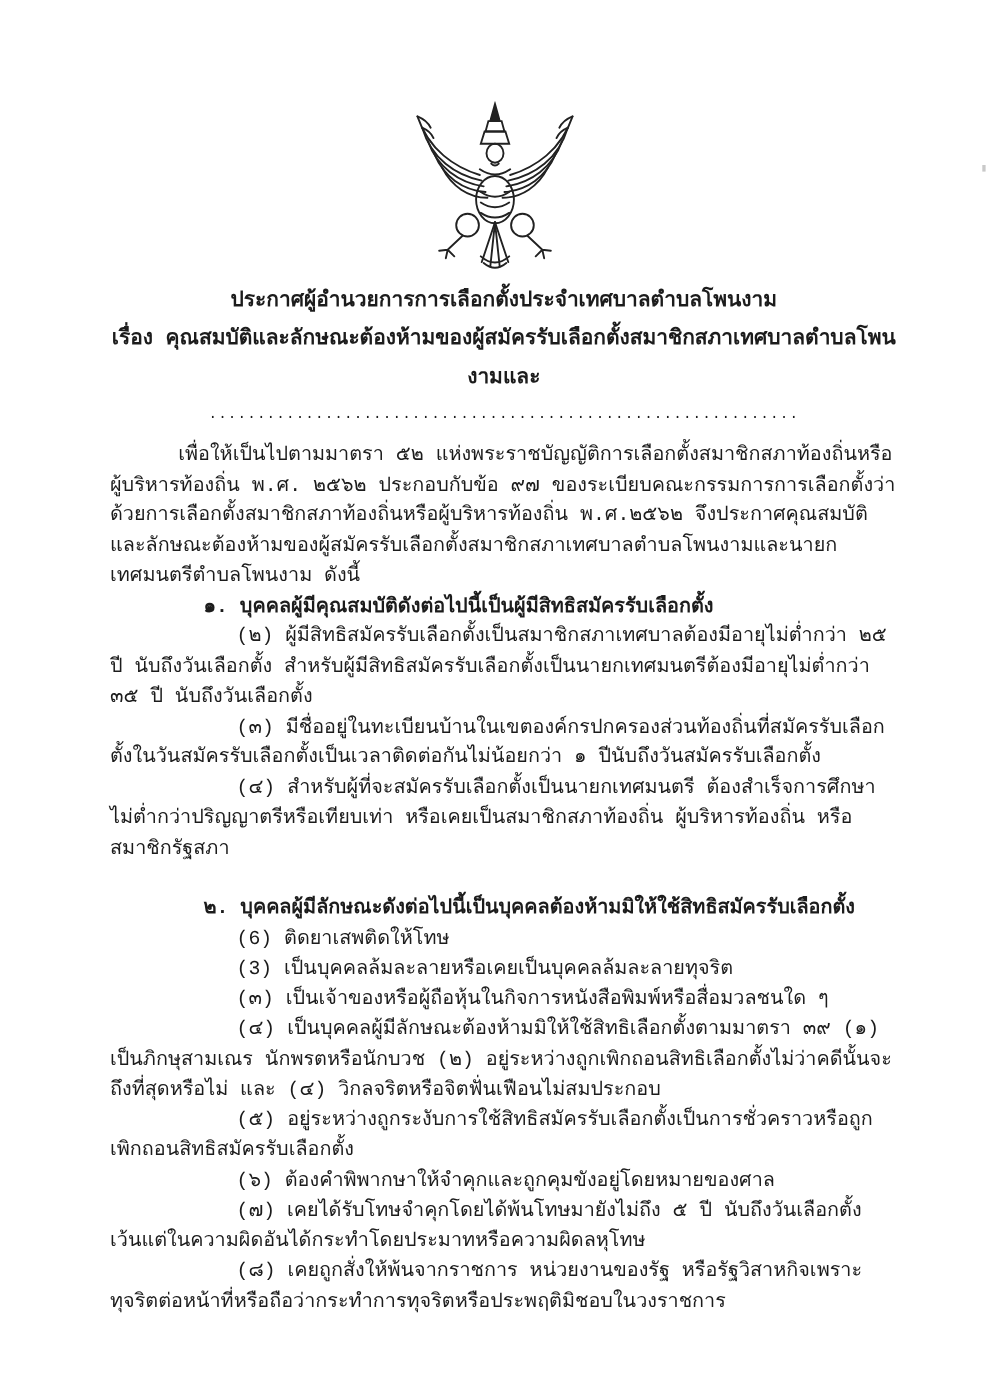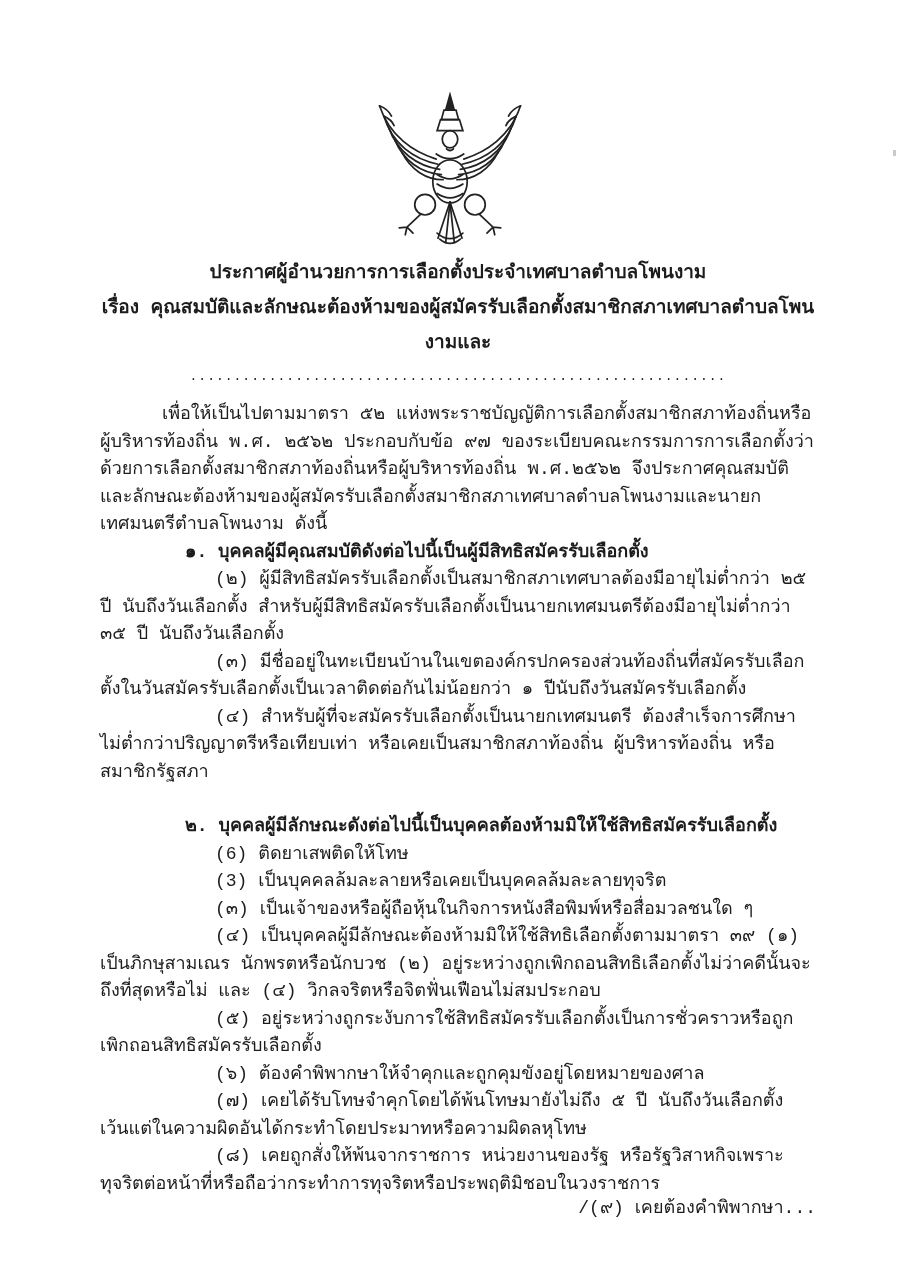--- a/index.html
+++ b/index.html
@@ -161,15 +161,14 @@
       <p class="clause">(๓) เป็นเจ้าของหรือผู้ถือหุ้นในกิจการหนังสือพิมพ์หรือสื่อมวลชนใด ๆ</p>
       <p class="clause">(๔) เป็นบุคคลผู้มีลักษณะต้องห้ามมิให้ใช้สิทธิเลือกตั้งตามมาตรา ๓๙ (๑) เป็นภิกษุสามเณร นักพรตหรือนักบวช (๒)  อยู่ระหว่างถูกเพิกถอนสิทธิเลือกตั้งไม่ว่าคดีนั้นจะถึงที่สุดหรือไม่ และ (๔)  วิกลจริตหรือจิตฟั่นเฟือนไม่สมประกอบ</p>
       <p class="clause">(๕)  อยู่ระหว่างถูกระงับการใช้สิทธิสมัครรับเลือกตั้งเป็นการชั่วคราวหรือถูกเพิกถอนสิทธิสมัครรับเลือกตั้ง</p>
       <p class="clause">(๖) ต้องคำพิพากษาให้จำคุกและถูกคุมขังอยู่โดยหมายของศาล</p>
       <p class="clause">(๗) เคยได้รับโทษจำคุกโดยได้พ้นโทษมายังไม่ถึง ๕ ปี นับถึงวันเลือกตั้ง เว้นแต่ในความผิดอันได้กระทำโดยประมาทหรือความผิดลหุโทษ</p>
       <p class="clause">(๘) เคยถูกสั่งให้พ้นจากราชการ หน่วยงานของรัฐ หรือรัฐวิสาหกิจเพราะทุจริตต่อหน้าที่หรือถือว่ากระทำการทุจริตหรือประพฤติมิชอบในวงราชการ</p>
 
     </div>
   </div>
 
-  <div class="footer-continuation">/(๙) เคยต้องคำพิพากษา...</div>
 
 </div>
 
 </body></html>

